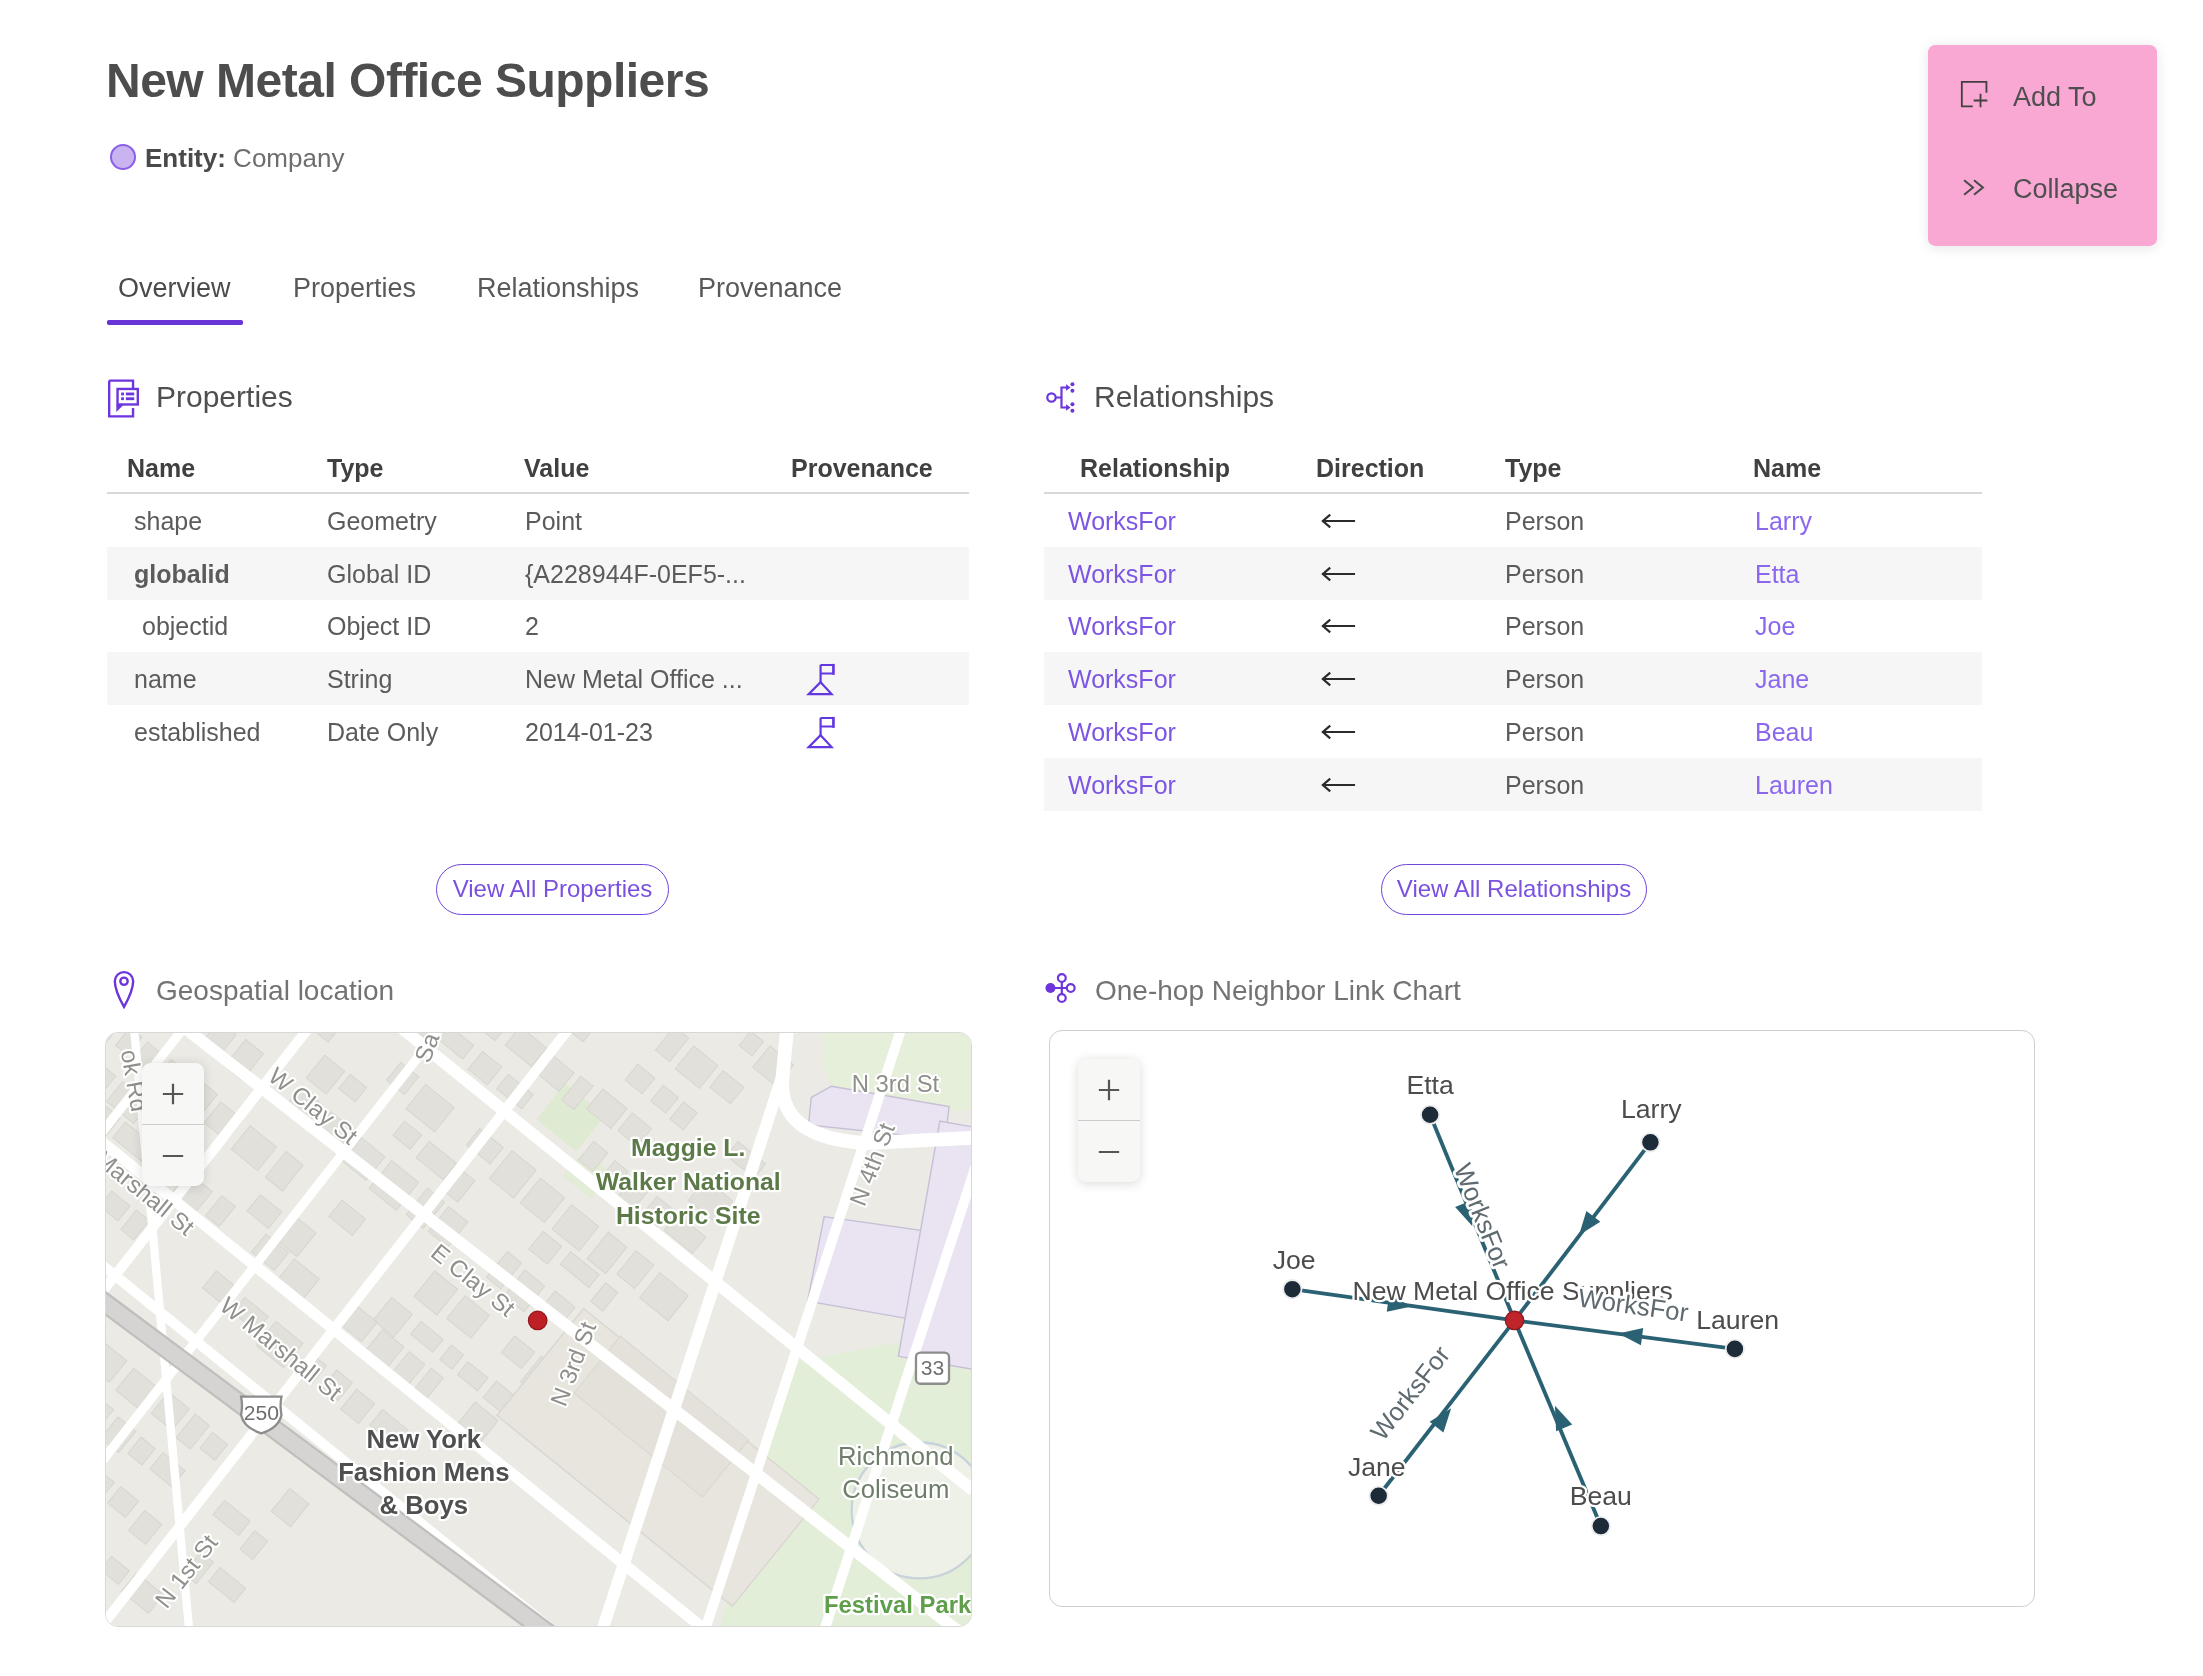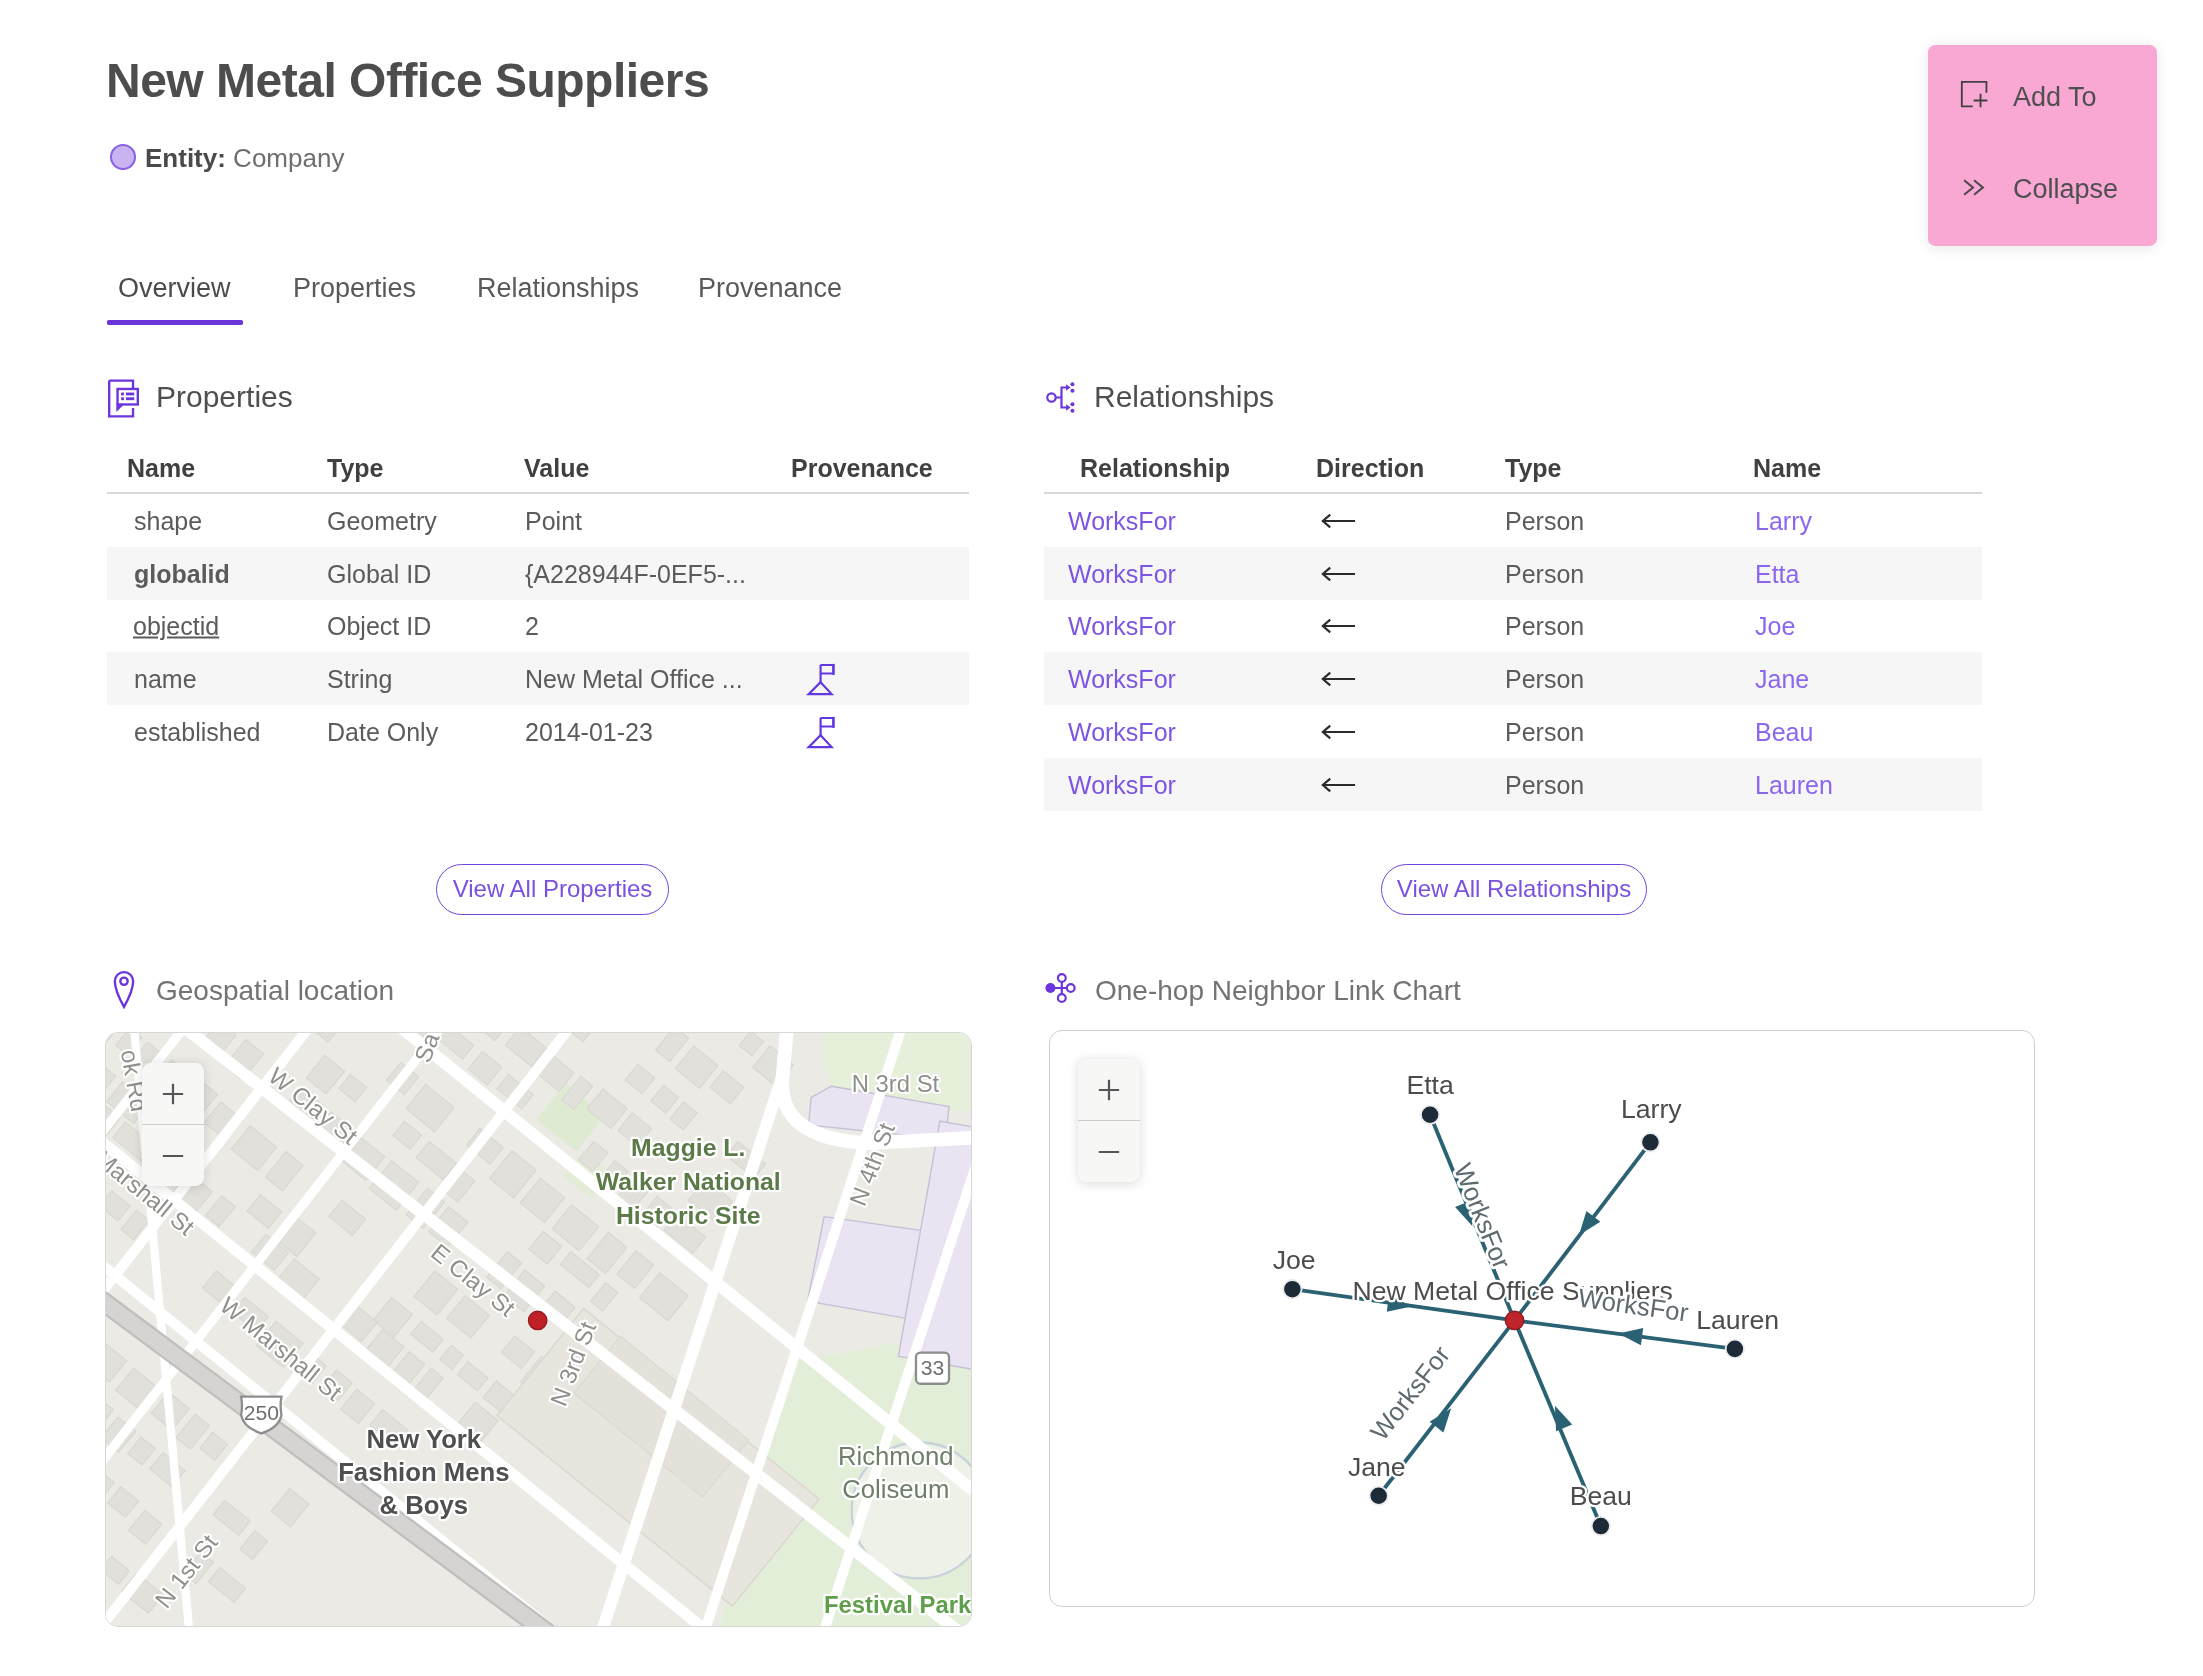--- a/index.html
+++ b/index.html
@@ -87,21 +87,21 @@
   <div class="cell" style="left:27px;">shape</div>
     <div class="cell" style="left:220px;">Geometry</div>
     <div class="cell" style="left:418px;">Point</div>
 </div>
 <div class="abs row gray" style="top:547px;">
   <div class="cell" style="left:27px;font-weight:bold;">globalid</div>
     <div class="cell" style="left:220px;">Global ID</div>
     <div class="cell" style="left:418px;">{A228944F-0EF5-...</div>
 </div>
 <div class="abs row" style="top:599px;">
-  <div class="cell" style="left:26px;text-decoration:underline;">objectid</div>
+  <div class="cell" style="left:35px;">objectid</div>
     <div class="cell" style="left:220px;">Object ID</div>
     <div class="cell" style="left:418px;">2</div>
 </div>
 <div class="abs row gray" style="top:652px;">
   <div class="cell" style="left:27px;">name</div>
     <div class="cell" style="left:220px;">String</div>
     <div class="cell" style="left:418px;">New Metal Office ...</div>
   <svg class="cell" style="left:698px; width:33px; height:34px;" viewBox="0 0 36 37" fill="none" stroke="#6338e0" stroke-width="2.4">
     <path d="M17 3 V22"></path>
     <path d="M17 3.2 H31 V12.5 H17"></path>

